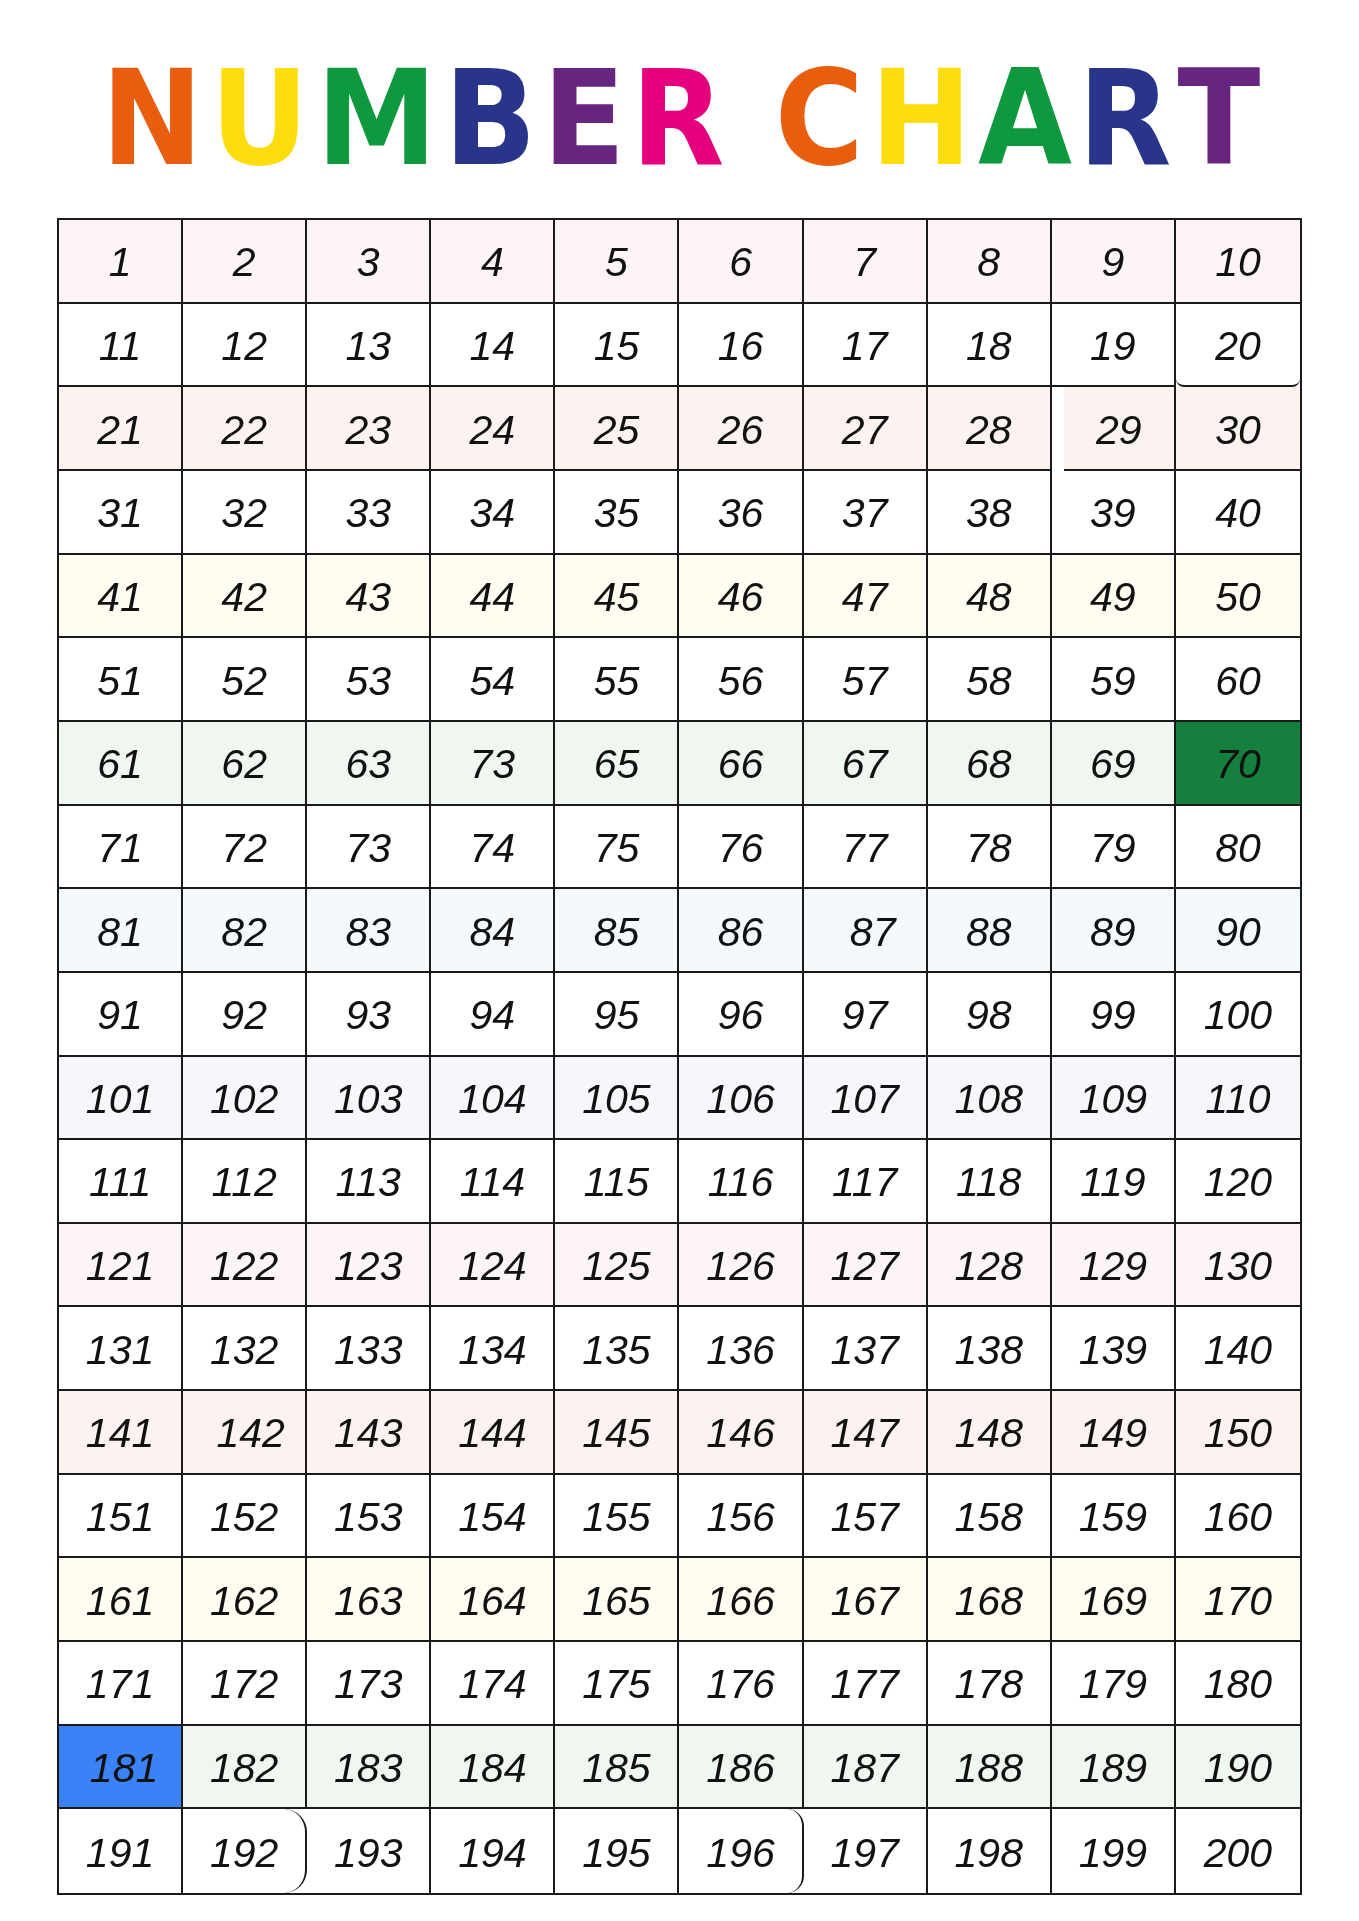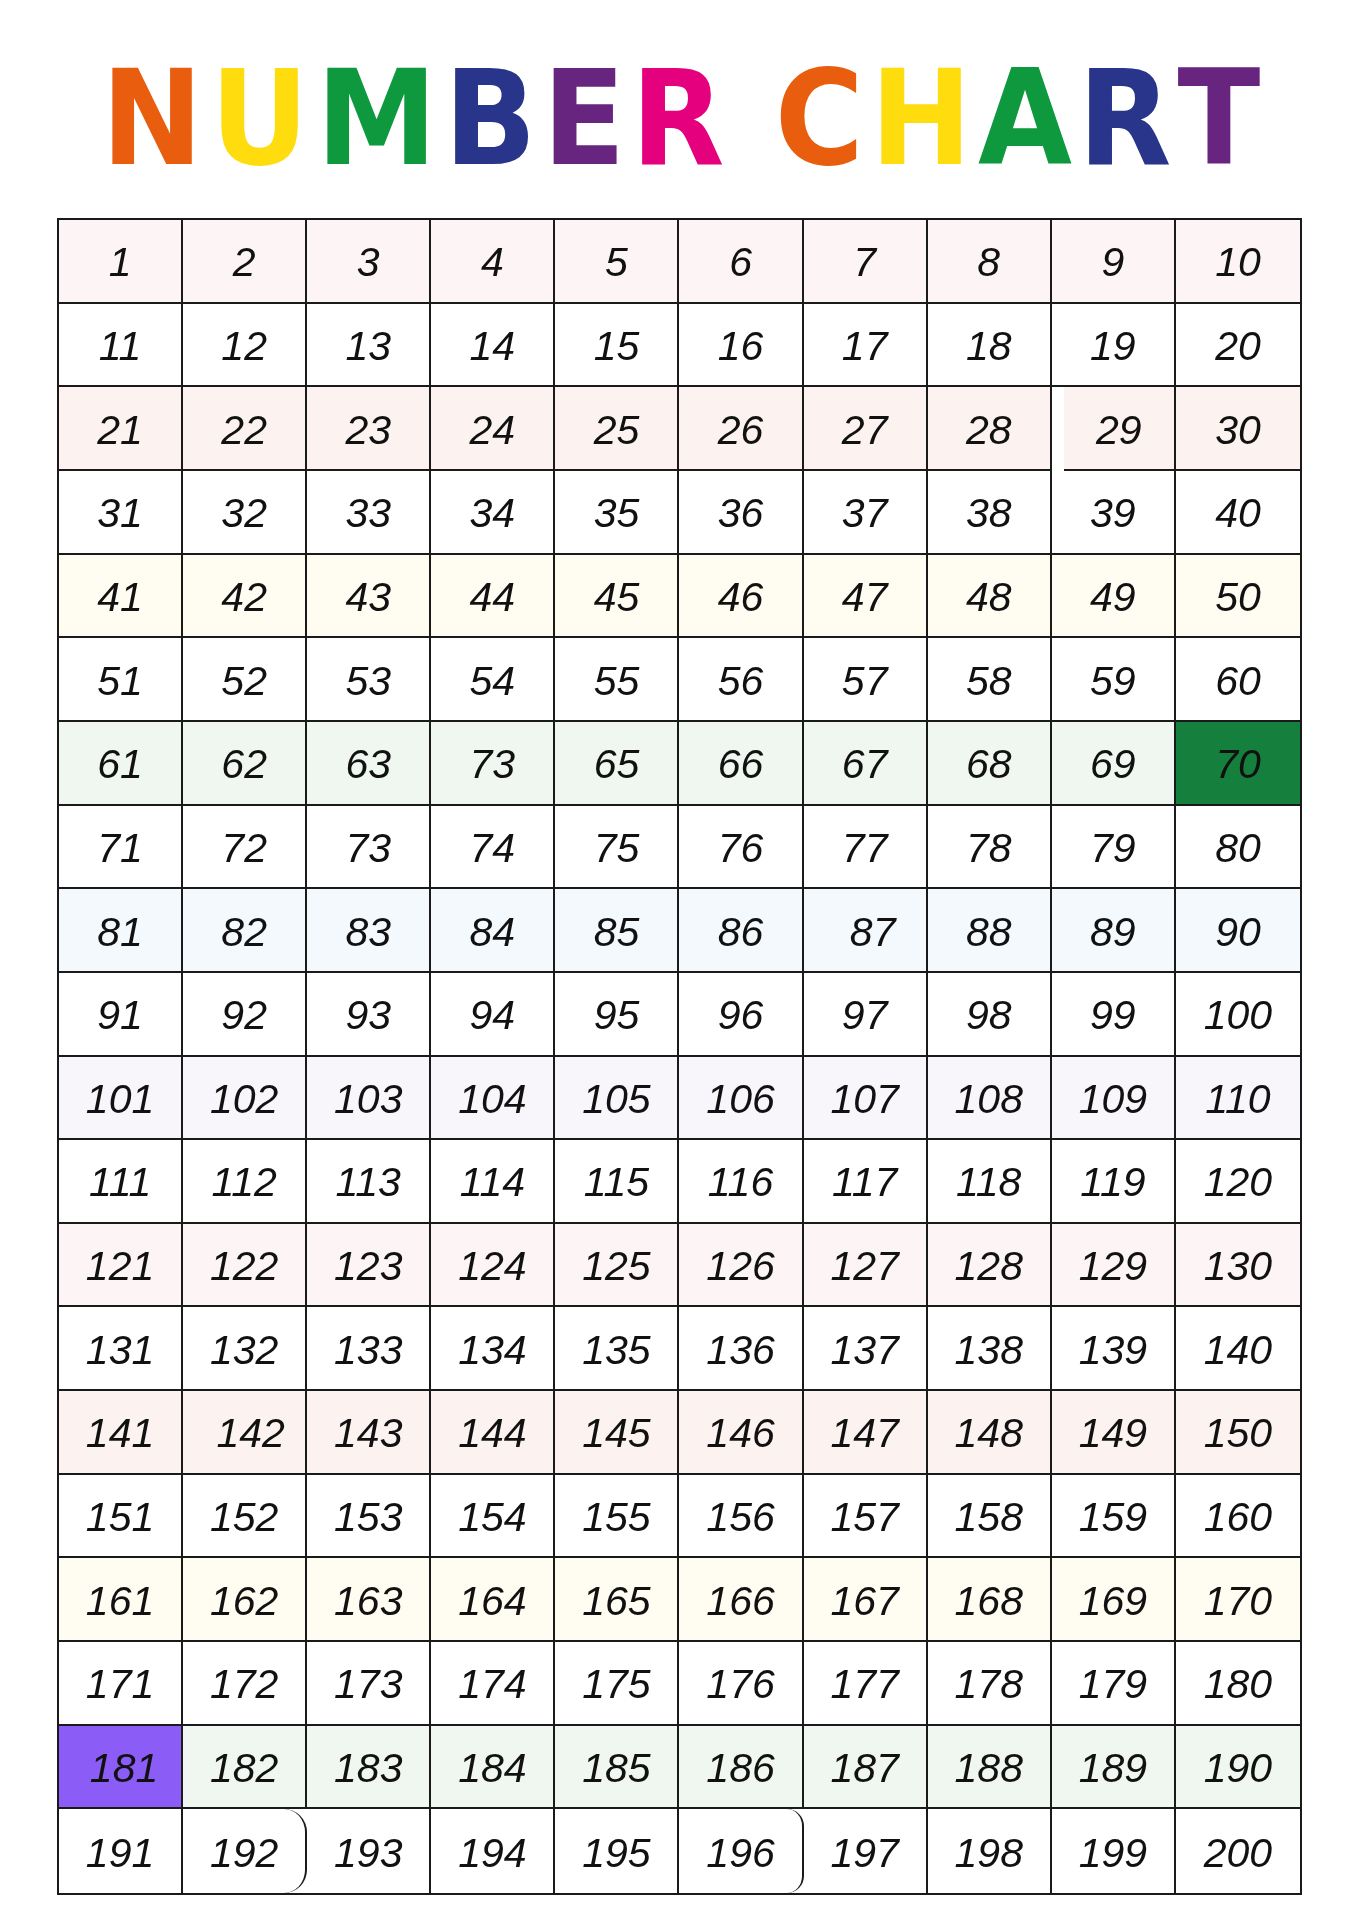--- a/index.html
+++ b/index.html
@@ -44,21 +44,21 @@
     <div class="cell last-col" style="background: rgb(253, 245, 245);">10</div>
     <div class="cell" style="background: rgb(255, 255, 255);">11</div>
     <div class="cell" style="background: rgb(255, 255, 255);">12</div>
     <div class="cell" style="background: rgb(255, 255, 255);">13</div>
     <div class="cell" style="background: rgb(255, 255, 255);">14</div>
     <div class="cell" style="background: rgb(255, 255, 255);">15</div>
     <div class="cell" style="background: rgb(255, 255, 255);">16</div>
     <div class="cell" style="background: rgb(255, 255, 255);">17</div>
     <div class="cell" style="background: rgb(255, 255, 255);">18</div>
     <div class="cell" style="background: rgb(255, 255, 255);">19</div>
-    <div class="cell last-col" style="background: rgb(255, 255, 255);">20</div>
+    <div class="cell last-col" style="background: rgb(255, 255, 255); border-radius: 8px;">20</div>
     <div class="cell" style="background: rgb(252, 243, 240);">21</div>
     <div class="cell" style="background: rgb(252, 243, 240);">22</div>
     <div class="cell" style="background: rgb(252, 243, 240);">23</div>
     <div class="cell" style="background: rgb(252, 243, 240);">24</div>
     <div class="cell" style="background: rgb(252, 243, 240);">25</div>
     <div class="cell" style="background: rgb(252, 243, 240);">26</div>
     <div class="cell" style="background: rgb(252, 243, 240);">27</div>
     <div class="cell" style="background: rgb(252, 243, 240);">28</div>
     <div class="cell" style="background: rgb(252, 243, 240); margin-left: 12px;">29</div>
     <div class="cell last-col" style="background: rgb(252, 243, 240);">30</div>
@@ -205,21 +205,21 @@
     <div class="cell" style="background: rgb(255, 255, 255);">171</div>
     <div class="cell" style="background: rgb(255, 255, 255);">172</div>
     <div class="cell" style="background: rgb(255, 255, 255);">173</div>
     <div class="cell" style="background: rgb(255, 255, 255);">174</div>
     <div class="cell" style="background: rgb(255, 255, 255);">175</div>
     <div class="cell" style="background: rgb(255, 255, 255);">176</div>
     <div class="cell" style="background: rgb(255, 255, 255);">177</div>
     <div class="cell" style="background: rgb(255, 255, 255);">178</div>
     <div class="cell" style="background: rgb(255, 255, 255);">179</div>
     <div class="cell last-col" style="background: rgb(255, 255, 255);">180</div>
-    <div class="cell" style="background: #8b5cf6; padding-left: 8px;">181</div>
+    <div class="cell" style="background: #3b82f6; padding-left: 8px;">181</div>
     <div class="cell" style="background: rgb(240, 246, 240);">182</div>
     <div class="cell" style="background: rgb(240, 246, 240);">183</div>
     <div class="cell" style="background: rgb(240, 246, 240);">184</div>
     <div class="cell" style="background: rgb(240, 246, 240);">185</div>
     <div class="cell" style="background: rgb(240, 246, 240);">186</div>
     <div class="cell" style="background: rgb(240, 246, 240);">187</div>
     <div class="cell" style="background: rgb(240, 246, 240);">188</div>
     <div class="cell" style="background: rgb(240, 246, 240);">189</div>
     <div class="cell last-col" style="background: rgb(240, 246, 240);">190</div>
     <div class="cell last-row" style="background: rgb(255, 255, 255);">191</div>

